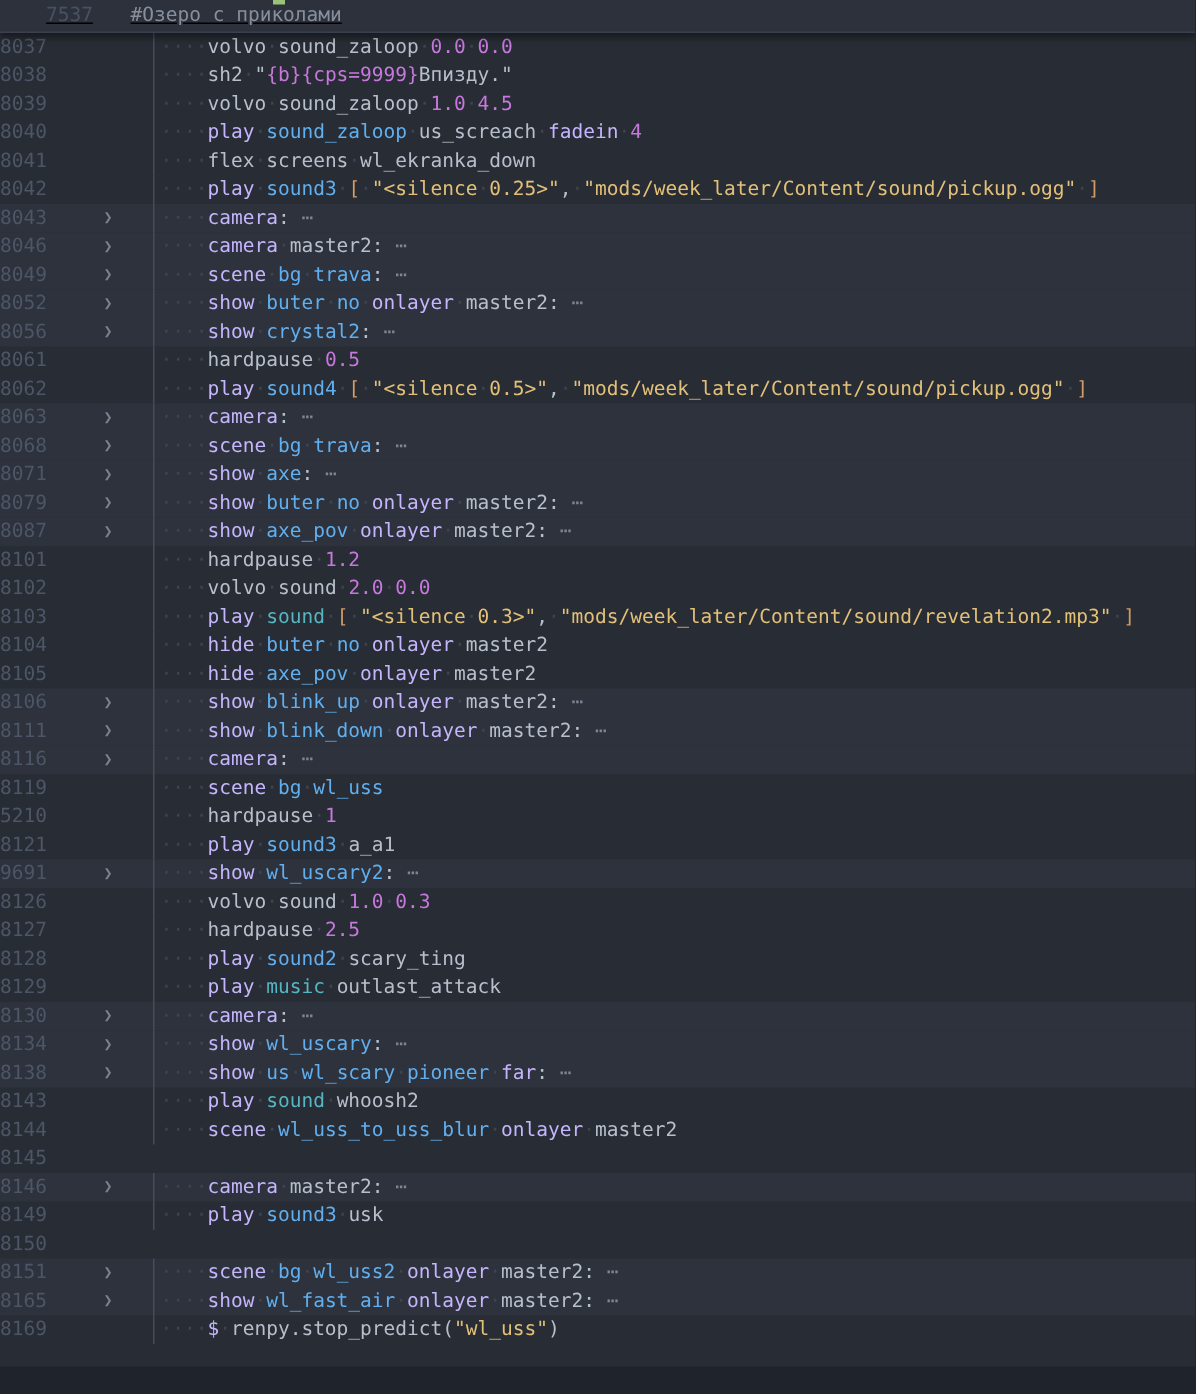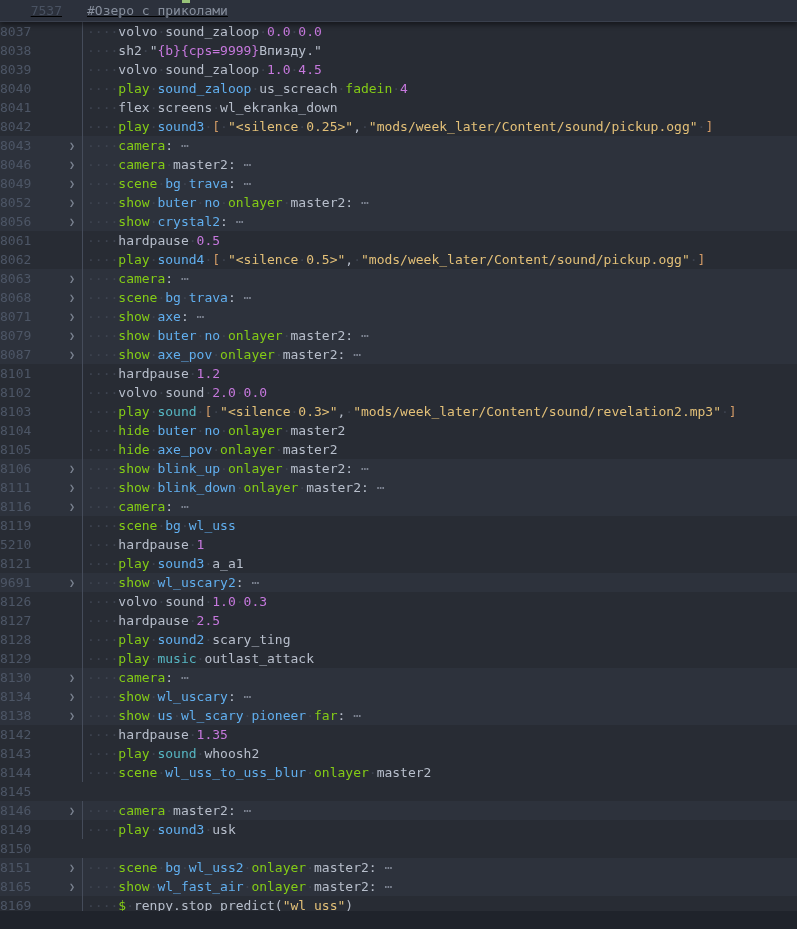--- a/index.html
+++ b/index.html
@@ -33,24 +33,25 @@
     white-space:pre;
   }
   .row.hl{background:#2d323c;}
   .num{width:62px;color:#4d5666;flex:none;user-select:none;}
   .foldcol{width:20px;flex:none;text-align:center;color:#7a8290;font-size:10px;line-height:19px;user-select:none;}
   .code{
     flex:1;
     border-left:1px solid #454c5a;
     padding-left:4px;
     overflow:hidden;
+    margin-left:20px;
   }
   .tk{white-space:pre;}
   .tk.w{color:#b8bfcc;}
-  .tk.k{color:#84cc16;text-align:center;}
+  .tk.k{color:#c4b5fd;text-align:center;}
   .tk.b{color:#61afef;}
   .tk.t{color:#56b6c2;}
   .tk.m{color:#c678dd;}
   .tk.s{color:#e3c078;}
   .tk.r{color:#d19a66;}
   .ws{color:#3e4450;}
   .ell{color:#7d8492;}
   
   #bottom-strip{
     position:absolute;left:0;bottom:0;width:797px;height:18px;
@@ -104,21 +105,20 @@
       <div class="row"><span class="num">5210</span><span class="foldcol"></span><span class="code"><span class="ws">·</span><span class="ws">·</span><span class="ws">·</span><span class="ws">·</span><span class="tk w">hardpause</span><span class="ws">·</span><span class="tk m">1</span></span></div>
       <div class="row"><span class="num">8121</span><span class="foldcol"></span><span class="code"><span class="ws">·</span><span class="ws">·</span><span class="ws">·</span><span class="ws">·</span><span class="tk k">play</span><span class="ws">·</span><span class="tk b">sound3</span><span class="ws">·</span><span class="tk w">a_a1</span></span></div>
       <div class="row hl"><span class="num">9691</span><span class="foldcol">❯</span><span class="code"><span class="ws">·</span><span class="ws">·</span><span class="ws">·</span><span class="ws">·</span><span class="tk k">show</span><span class="ws">·</span><span class="tk b">wl_uscary2</span><span class="tk w">:</span><span class="ell"> ⋯</span></span></div>
       <div class="row"><span class="num">8126</span><span class="foldcol"></span><span class="code"><span class="ws">·</span><span class="ws">·</span><span class="ws">·</span><span class="ws">·</span><span class="tk w">volvo</span><span class="ws">·</span><span class="tk w">sound</span><span class="ws">·</span><span class="tk m">1.0</span><span class="ws">·</span><span class="tk m">0.3</span></span></div>
       <div class="row"><span class="num">8127</span><span class="foldcol"></span><span class="code"><span class="ws">·</span><span class="ws">·</span><span class="ws">·</span><span class="ws">·</span><span class="tk w">hardpause</span><span class="ws">·</span><span class="tk m">2.5</span></span></div>
       <div class="row"><span class="num">8128</span><span class="foldcol"></span><span class="code"><span class="ws">·</span><span class="ws">·</span><span class="ws">·</span><span class="ws">·</span><span class="tk k">play</span><span class="ws">·</span><span class="tk b">sound2</span><span class="ws">·</span><span class="tk w">scary_ting</span></span></div>
       <div class="row"><span class="num">8129</span><span class="foldcol"></span><span class="code"><span class="ws">·</span><span class="ws">·</span><span class="ws">·</span><span class="ws">·</span><span class="tk k">play</span><span class="ws">·</span><span class="tk t">music</span><span class="ws">·</span><span class="tk w">outlast_attack</span></span></div>
       <div class="row hl"><span class="num">8130</span><span class="foldcol">❯</span><span class="code"><span class="ws">·</span><span class="ws">·</span><span class="ws">·</span><span class="ws">·</span><span class="tk k">camera</span><span class="tk w">:</span><span class="ell"> ⋯</span></span></div>
       <div class="row hl"><span class="num">8134</span><span class="foldcol">❯</span><span class="code"><span class="ws">·</span><span class="ws">·</span><span class="ws">·</span><span class="ws">·</span><span class="tk k">show</span><span class="ws">·</span><span class="tk b">wl_uscary</span><span class="tk w">:</span><span class="ell"> ⋯</span></span></div>
       <div class="row hl"><span class="num">8138</span><span class="foldcol">❯</span><span class="code"><span class="ws">·</span><span class="ws">·</span><span class="ws">·</span><span class="ws">·</span><span class="tk k">show</span><span class="ws">·</span><span class="tk b">us</span><span class="ws">·</span><span class="tk b">wl_scary</span><span class="ws">·</span><span class="tk b">pioneer</span><span class="ws">·</span><span class="tk k">far</span><span class="tk w">:</span><span class="ell"> ⋯</span></span></div>
-      <div class="row"><span class="num">8142</span><span class="foldcol"></span><span class="code"><span class="ws">·</span><span class="ws">·</span><span class="ws">·</span><span class="ws">·</span><span class="tk w">hardpause</span><span class="ws">·</span><span class="tk m">1.35</span></span></div>
       <div class="row"><span class="num">8143</span><span class="foldcol"></span><span class="code"><span class="ws">·</span><span class="ws">·</span><span class="ws">·</span><span class="ws">·</span><span class="tk k">play</span><span class="ws">·</span><span class="tk t">sound</span><span class="ws">·</span><span class="tk w">whoosh2</span></span></div>
       <div class="row"><span class="num">8144</span><span class="foldcol"></span><span class="code"><span class="ws">·</span><span class="ws">·</span><span class="ws">·</span><span class="ws">·</span><span class="tk k">scene</span><span class="ws">·</span><span class="tk b">wl_uss_to_uss_blur</span><span class="ws">·</span><span class="tk k">onlayer</span><span class="ws">·</span><span class="tk w">master2</span></span></div>
       <div class="row"><span class="num">8145</span><span class="foldcol"></span></div>
       <div class="row hl"><span class="num">8146</span><span class="foldcol">❯</span><span class="code"><span class="ws">·</span><span class="ws">·</span><span class="ws">·</span><span class="ws">·</span><span class="tk k">camera</span><span class="ws">·</span><span class="tk w">master2:</span><span class="ell"> ⋯</span></span></div>
       <div class="row"><span class="num">8149</span><span class="foldcol"></span><span class="code"><span class="ws">·</span><span class="ws">·</span><span class="ws">·</span><span class="ws">·</span><span class="tk k">play</span><span class="ws">·</span><span class="tk b">sound3</span><span class="ws">·</span><span class="tk w">usk</span></span></div>
       <div class="row"><span class="num">8150</span><span class="foldcol"></span></div>
       <div class="row hl"><span class="num">8151</span><span class="foldcol">❯</span><span class="code"><span class="ws">·</span><span class="ws">·</span><span class="ws">·</span><span class="ws">·</span><span class="tk k">scene</span><span class="ws">·</span><span class="tk b">bg</span><span class="ws">·</span><span class="tk b">wl_uss2</span><span class="ws">·</span><span class="tk k">onlayer</span><span class="ws">·</span><span class="tk w">master2:</span><span class="ell"> ⋯</span></span></div>
       <div class="row hl"><span class="num">8165</span><span class="foldcol">❯</span><span class="code"><span class="ws">·</span><span class="ws">·</span><span class="ws">·</span><span class="ws">·</span><span class="tk k">show</span><span class="ws">·</span><span class="tk b">wl_fast_air</span><span class="ws">·</span><span class="tk k">onlayer</span><span class="ws">·</span><span class="tk w">master2:</span><span class="ell"> ⋯</span></span></div>
       <div class="row"><span class="num">8169</span><span class="foldcol"></span><span class="code"><span class="ws">·</span><span class="ws">·</span><span class="ws">·</span><span class="ws">·</span><span class="tk k">$</span><span class="ws">·</span><span class="tk w">renpy.stop_predict(</span><span class="tk s">"wl_uss"</span><span class="tk w">)</span></span></div>
     </div>

